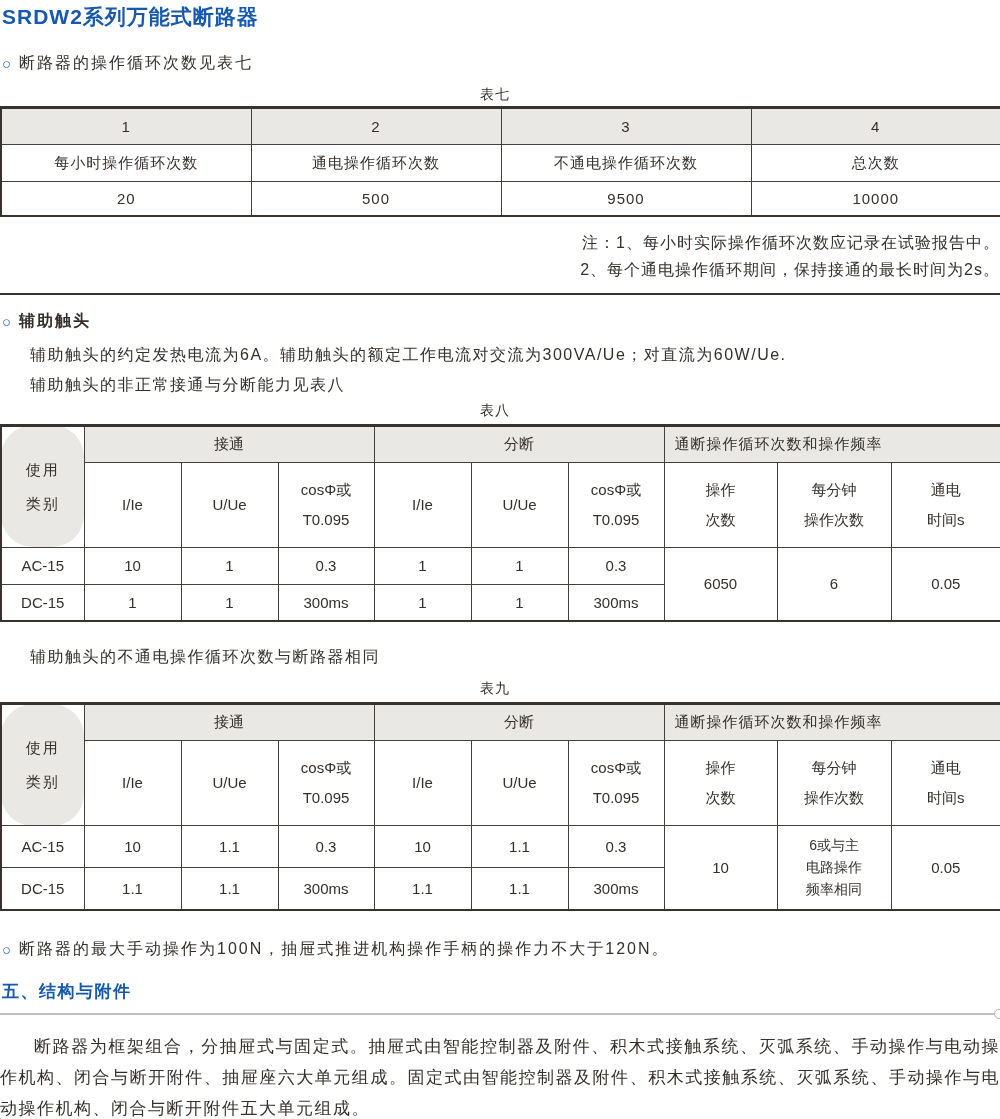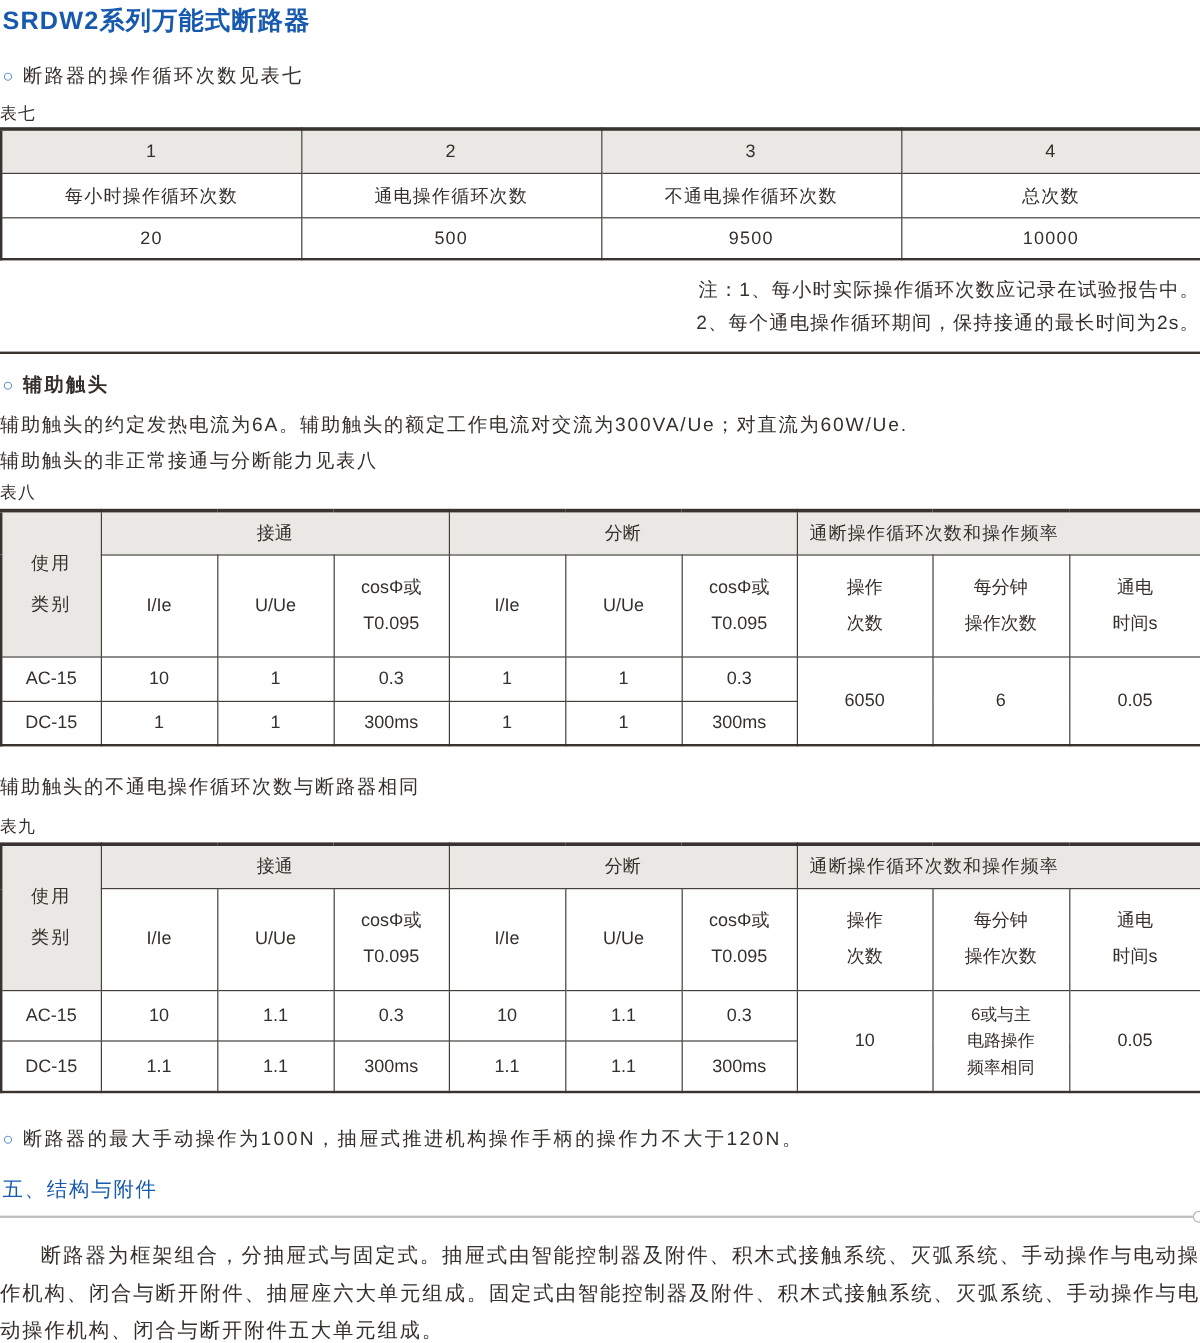--- a/index.html
+++ b/index.html
@@ -14,58 +14,58 @@
   .title {
     margin:3px 0 0 2px;
     font-size:21px; font-weight:bold; color:#1659ae; letter-spacing:1px;
   }
   .bullet { display:flex; align-items:center; font-size:16px; letter-spacing:2px; }
   .bullet .ring { color:#2e6fb7; font-size:15px; margin-right:8px; letter-spacing:0; }
   .b1 { margin:22px 0 0 2px; }
   .b2 { margin:16px 0 0 2px; font-weight:bold; }
   .b3 { margin:28px 0 0 2px; }
 
-  .tbl-label { text-align:left; font-size:14px; letter-spacing:1px; padding-right:10px; }
+  .tbl-label { text-align:center; font-size:14px; letter-spacing:1px; padding-right:10px; }
   .lab7 { margin-top:12px; }
   .lab8 { margin-top:2px;font-family:Liberation Mono, monospace; }
   .lab9 { margin-top:8px; }
 
   table { border-collapse:collapse; table-layout:fixed; width:1000px; }
   table.spec, table.t7 {
     border:2px solid #39332f; border-top-width:3px;
   }
   td {
     border:1px solid #45403b; text-align:center;
     font-size:15px; color:#36302c; overflow:hidden;
   }
   .gray { background:#eae8e5; }
   .left { text-align:left; padding-left:10px; letter-spacing:1px; }
-  .pre { white-space:pre-line; line-height:30px; }
+  .pre { white-space:pre-line; line-height:30px;border-radius:32px; }
   .usage { line-height:34px; letter-spacing:2px; }
   .tight { line-height:22px; font-size:14px; }
   .h37 { height:37px; }
   .h34 { height:34px;padding-left:22px; }
   .h85 { height:85px; }
   .h42 { height:42px; }
   .t7 { margin-top:2px; }
   .t7 td { font-size:15px; letter-spacing:1px; }
   .spec { margin-top:4px; }
 
   .notes { margin:12px 0 0 30px; font-size:16px; line-height:27px; letter-spacing:1px;text-align:right; }
   .notes .cont { padding-left:33px; }
 
   .hr-dark { border:none; border-top:2px solid #39332f; margin-top:10px; }
 
-  .indent-par { font-size:16px; line-height:30px; letter-spacing:1.5px; }
+  .indent-par { margin-left:30px; font-size:16px; line-height:30px; letter-spacing:1.5px; }
   .aux-par { margin-top:8px; }
   .mid-par { margin-top:20px; }
 
   .sec-head {
     margin:20px 0 0 2px;
-    font-size:17px; font-weight:normal; color:#1659ae; letter-spacing:1.5px;
+    font-size:17px; font-weight:bold; color:#1659ae; letter-spacing:1.5px;
   }
   .gray-divider {
     position:relative; margin-top:10px; height:2px; background:#bfbfbf; width:994px;
   }
   .gray-divider .end-ring {
     position:absolute; right:-10px; top:-4px;
     width:10px; height:10px; border:1px solid #b5b5b5; border-radius:50%; background:#fff;
   }
   .final-par {
     margin-top:16px; font-size:17px; line-height:31px;

